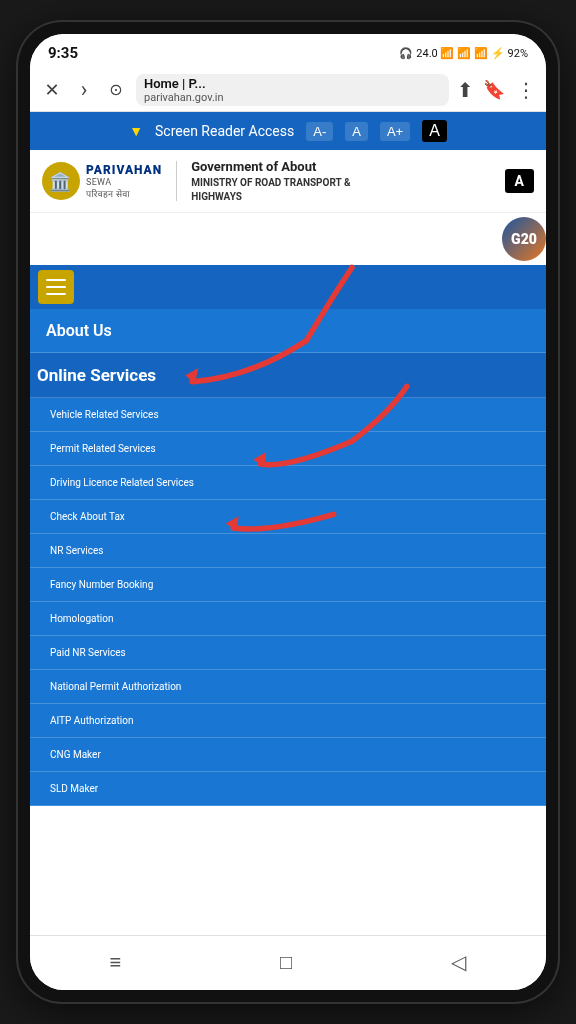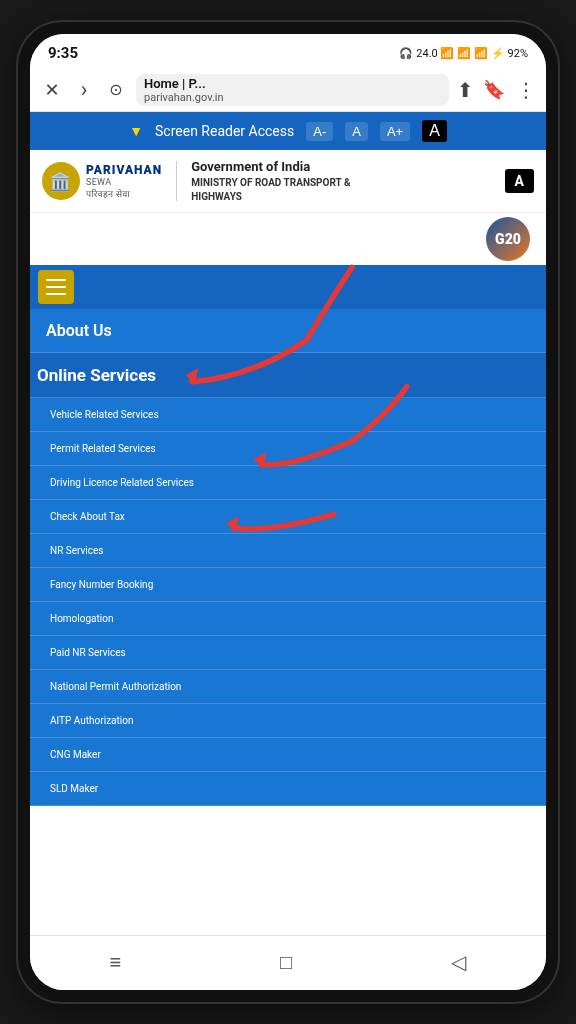--- a/index.html
+++ b/index.html
@@ -199,21 +199,21 @@
       font-size: 14px;
       font-weight: 700;
       padding: 4px 10px;
       border-radius: 3px;
     }
     
     .g20-area {
       background: #fff;
       display: flex;
       justify-content: flex-end;
-      padding: 4px 16px;
+      padding: 4px 0;
       flex-shrink: 0;
     }
     .g20-badge {
       display: flex;
       align-items: center;
       gap: 4px;
     }
     .g20-circle {
       width: 44px;
       height: 44px;
@@ -357,21 +357,21 @@
         <div class="logo-block">
           <div class="logo-emblem">🏛️</div>
           <div class="logo-text-block">
             <span class="logo-title">PARIVAHAN</span>
             <span class="logo-subtitle">SEWA</span>
             <span class="logo-subtitle">परिवहन सेवा</span>
           </div>
         </div>
         <div class="divider-v"></div>
         <div class="govt-text">
-          <div style="font-weight:700;font-size:13px;">Government of India</div>
+          <div style="font-weight:700;font-size:13px;">Government of About</div>
           <div style="font-size:10px;font-weight:700;color:#333;">MINISTRY OF ROAD TRANSPORT &amp;</div>
           <div style="font-size:10px;font-weight:700;color:#333;">HIGHWAYS</div>
         </div>
         <div class="a-box">A</div>
       </div>
 
       <div class="g20-area">
         <div class="g20-badge">
           <div class="g20-circle">G20</div>
         </div>

